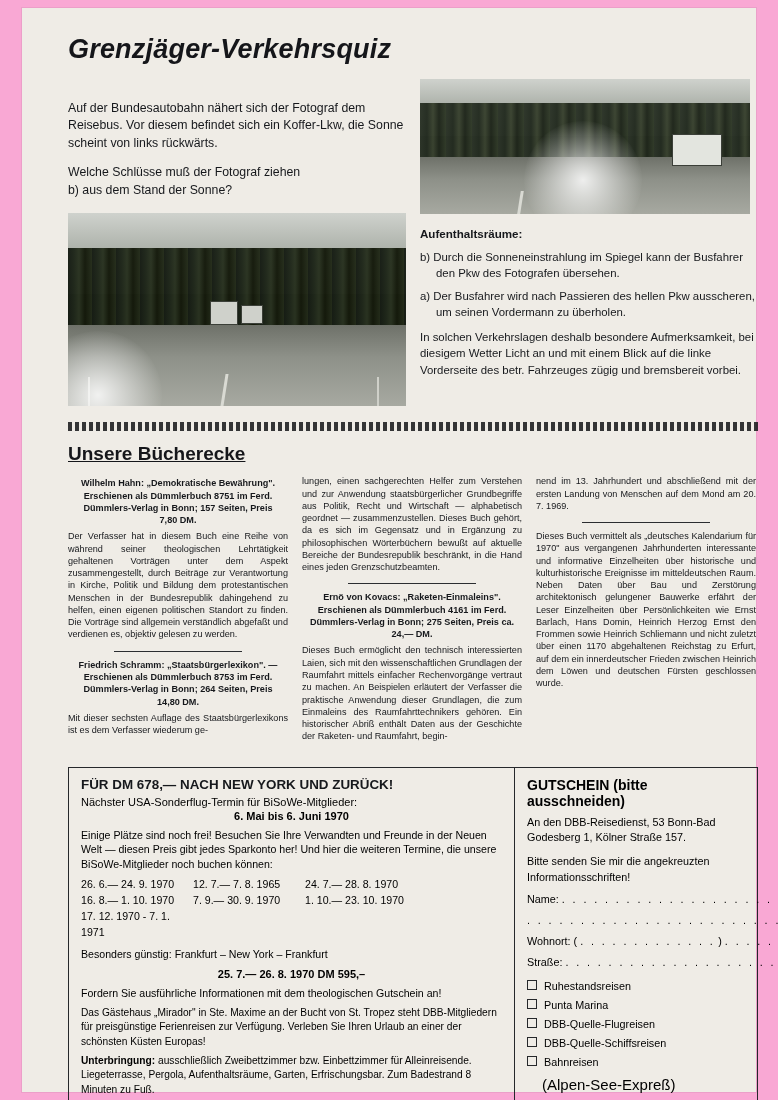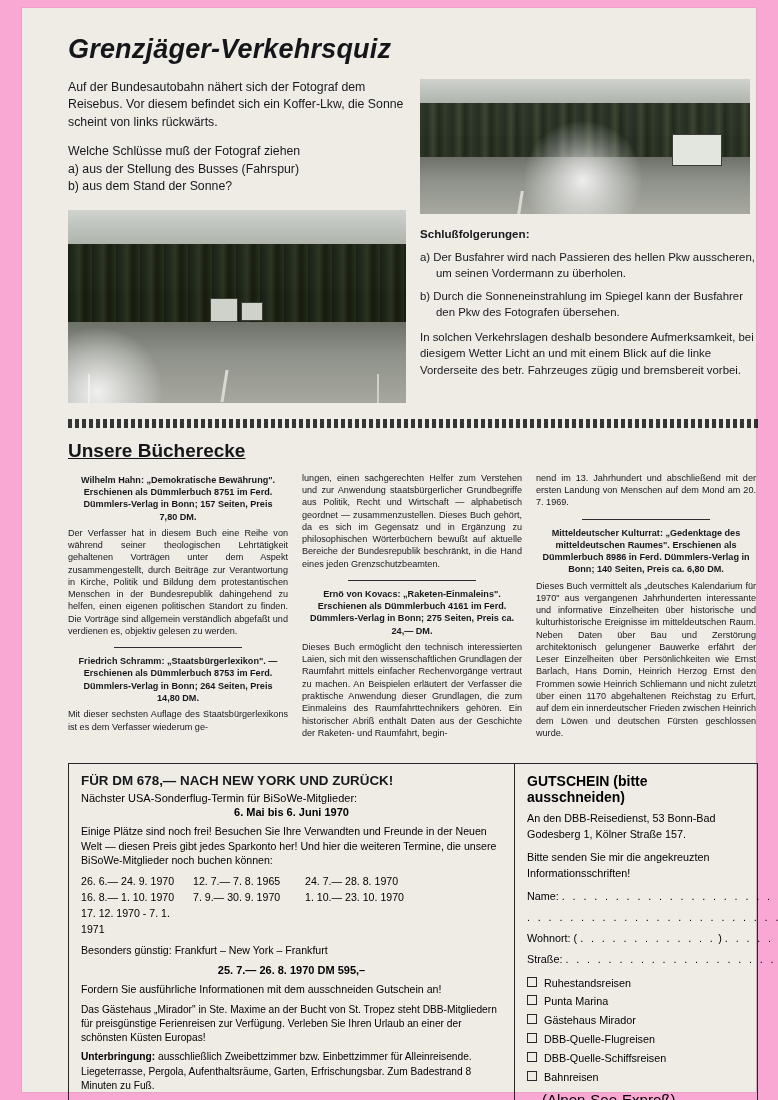--- a/index.html
+++ b/index.html
@@ -42,20 +42,21 @@
     letter-spacing: 0.2px;
     color: #15161a;
     margin: 0 0 14px 0;
   }
   .quiz-top {
     display: flex;
     gap: 14px;
   }
   .quiz-left {
     width: 338px;
+    margin-top: 21px;
   }
   .quiz-intro {
     font-size: 12.3px;
     line-height: 1.42;
     color: #16181c;
     margin: 0 0 12px 0;
   }
   .quiz-q {
     font-size: 12.3px;
     line-height: 1.42;
@@ -299,21 +300,20 @@
 <div class="page">
   <div class="paper">
     <div class="content">
 
       <h1 class="quiz-title">Grenzjäger-Verkehrsquiz</h1>
 
       <div class="quiz-top">
         <div class="quiz-left">
           <p class="quiz-intro">Auf der Bundesautobahn nähert sich der Fotograf dem Reisebus. Vor diesem befindet sich ein Koffer-Lkw, die Sonne scheint von links rückwärts.</p>
           <p class="quiz-q">Welche Schlüsse muß der Fotograf ziehen</p>
-          <p class="quiz-q">a) aus der Stellung des Busses (Fahrspur)</p>
           <p class="quiz-q">b) aus dem Stand der Sonne?</p>
 
           <div class="photo photo-main">
             <div class="sky"></div>
             <div class="trees dark"></div>
             <div class="road">
               <div class="road-line"></div>
               <div class="road-edge" style="left:6%;"></div>
               <div class="road-edge" style="right:8%;"></div>
             </div>
@@ -328,24 +328,24 @@
             <div class="sky"></div>
             <div class="trees"></div>
             <div class="road">
               <div class="road-line" style="left:30%;"></div>
             </div>
             <div class="bus" style="left:252px; top:55px; width:48px; height:30px; background:#e3e5df;"></div>
             <div class="glare" style="left:104px; top:42px; width:118px; height:118px;"></div>
           </div>
 
           <div class="concl">
-            <b>Schlußfolgerungen:</b>
+            <b>Aufenthaltsräume:</b>
             <ul>
+              <li>b) Durch die Sonneneinstrahlung im Spiegel kann der Busfahrer den Pkw des Fotografen übersehen.</li>
               <li>a) Der Busfahrer wird nach Passieren des hellen Pkw ausscheren, um seinen Vordermann zu überholen.</li>
-              <li>b) Durch die Sonneneinstrahlung im Spiegel kann der Busfahrer den Pkw des Fotografen übersehen.</li>
             </ul>
             <div class="concl-last">In solchen Verkehrslagen deshalb besondere Aufmerksamkeit, bei diesigem Wetter Licht an und mit einem Blick auf die linke Vorderseite des betr. Fahrzeuges zügig und bremsbereit vorbei.</div>
           </div>
         </div>
       </div>
 
       <div class="divider"></div>
 
       <h2 class="books-title">Unsere Bücherecke</h2>
 
@@ -359,21 +359,20 @@
         </div>
         <div class="bcol">
           <p class="bk-body">lungen, einen sachgerechten Helfer zum Verstehen und zur Anwendung staatsbürgerlicher Grundbegriffe aus Politik, Recht und Wirtschaft — alphabetisch geordnet — zusammenzustellen. Dieses Buch gehört, da es sich im Gegensatz und in Ergänzung zu philosophischen Wörterbüchern bewußt auf aktuelle Bereiche der Bundesrepublik beschränkt, in die Hand eines jeden Grenzschutzbeamten.</p>
           <hr class="rule">
           <p class="bk-head">Ernö von Kovacs: „Raketen-Einmaleins". Erschienen als Dümmlerbuch 4161 im Ferd. Dümmlers-Verlag in Bonn; 275 Seiten, Preis ca. 24,— DM.</p>
           <p class="bk-body">Dieses Buch ermöglicht den technisch interessierten Laien, sich mit den wissenschaftlichen Grundlagen der Raumfahrt mittels einfacher Rechenvorgänge vertraut zu machen. An Beispielen erläutert der Verfasser die praktische Anwendung dieser Grundlagen, die zum Einmaleins des Raumfahrttechnikers gehören. Ein historischer Abriß enthält Daten aus der Geschichte der Raketen- und Raumfahrt, begin-</p>
         </div>
         <div class="bcol">
           <p class="bk-body">nend im 13. Jahrhundert und abschließend mit der ersten Landung von Menschen auf dem Mond am 20. 7. 1969.</p>
           <hr class="rule">
-          <p class="bk-head">Mitteldeutscher Kulturrat: „Gedenktage des mitteldeutschen Raumes". Erschienen als Dümmlerbuch 8986 in Ferd. Dümmlers-Verlag in Bonn; 140 Seiten, Preis ca. 6,80 DM.</p>
           <p class="bk-body">Dieses Buch vermittelt als „deutsches Kalendarium für 1970" aus vergangenen Jahrhunderten interessante und informative Einzelheiten über historische und kulturhistorische Ereignisse im mitteldeutschen Raum. Neben Daten über Bau und Zerstörung architektonisch gelungener Bauwerke erfährt der Leser Einzelheiten über Persönlichkeiten wie Ernst Barlach, Hans Domin, Heinrich Herzog Ernst den Frommen sowie Heinrich Schliemann und nicht zuletzt über einen 1170 abgehaltenen Reichstag zu Erfurt, auf dem ein innerdeutscher Frieden zwischen Heinrich dem Löwen und deutschen Fürsten geschlossen wurde.</p>
         </div>
       </div>
 
       <div class="adbox">
         <div class="ad-left">
           <div class="ad-h1">FÜR DM 678,— NACH NEW YORK UND ZURÜCK!</div>
           <div class="ad-sub">Nächster USA-Sonderflug-Termin für BiSoWe-Mitglieder:</div>
           <div class="ad-center">6. Mai bis 6. Juni 1970</div>
           <p class="ad-p">Einige Plätze sind noch frei! Besuchen Sie Ihre Verwandten und Freunde in der Neuen Welt — diesen Preis gibt jedes Sparkonto her! Und hier die weiteren Termine, die unsere BiSoWe-Mitglieder noch buchen können:</p>
@@ -391,21 +390,21 @@
             </div>
             <div class="row">
               <span class="d1">17. 12. 1970 - 7. 1. 1971</span>
             </div>
           </div>
 
           <div class="ad-p">
             <span>Besonders günstig: Frankfurt – New York – Frankfurt</span>
           </div>
           <div class="ad-center">25. 7.— 26. 8. 1970 DM 595,–</div>
-          <p class="ad-p">Fordern Sie ausführliche Informationen mit dem ausschneiden Gutschein an!</p>
+          <p class="ad-p">Fordern Sie ausführliche Informationen mit dem theologischen Gutschein an!</p>
 
           <p class="ad-small">Das Gästehaus „Mirador" in Ste. Maxime an der Bucht von St. Tropez steht DBB-Mitgliedern für preisgünstige Ferienreisen zur Verfügung. Verleben Sie Ihren Urlaub an einer der schönsten Küsten Europas!</p>
           <p class="ad-small">
             <b>Unterbringung:</b><span> ausschließlich Zweibettzimmer bzw. Einbettzimmer für Alleinreisende. Liegeterrasse, Pergola, Aufenthaltsräume, Garten, Erfrischungsbar. Zum Badestrand 8 Minuten zu Fuß.</span>
           </p>
 
         </div>
 
         <div class="ad-right">
           <div class="gut-h">
@@ -436,24 +435,20 @@
             <div class="chk">
               <span class="box"></span>
               <span>Ruhestandsreisen</span>
             </div>
             <div class="chk">
               <span class="box"></span>
               <span>Punta Marina</span>
             </div>
             <div class="chk">
               <span class="box"></span>
-              <span>Gästehaus Mirador</span>
-            </div>
-            <div class="chk">
-              <span class="box"></span>
               <span>DBB-Quelle-Flugreisen</span>
             </div>
             <div class="chk">
               <span class="box"></span>
               <span>DBB-Quelle-Schiffsreisen</span>
             </div>
             <div class="chk">
               <span class="box"></span>
               <span>Bahnreisen</span>
             </div>

